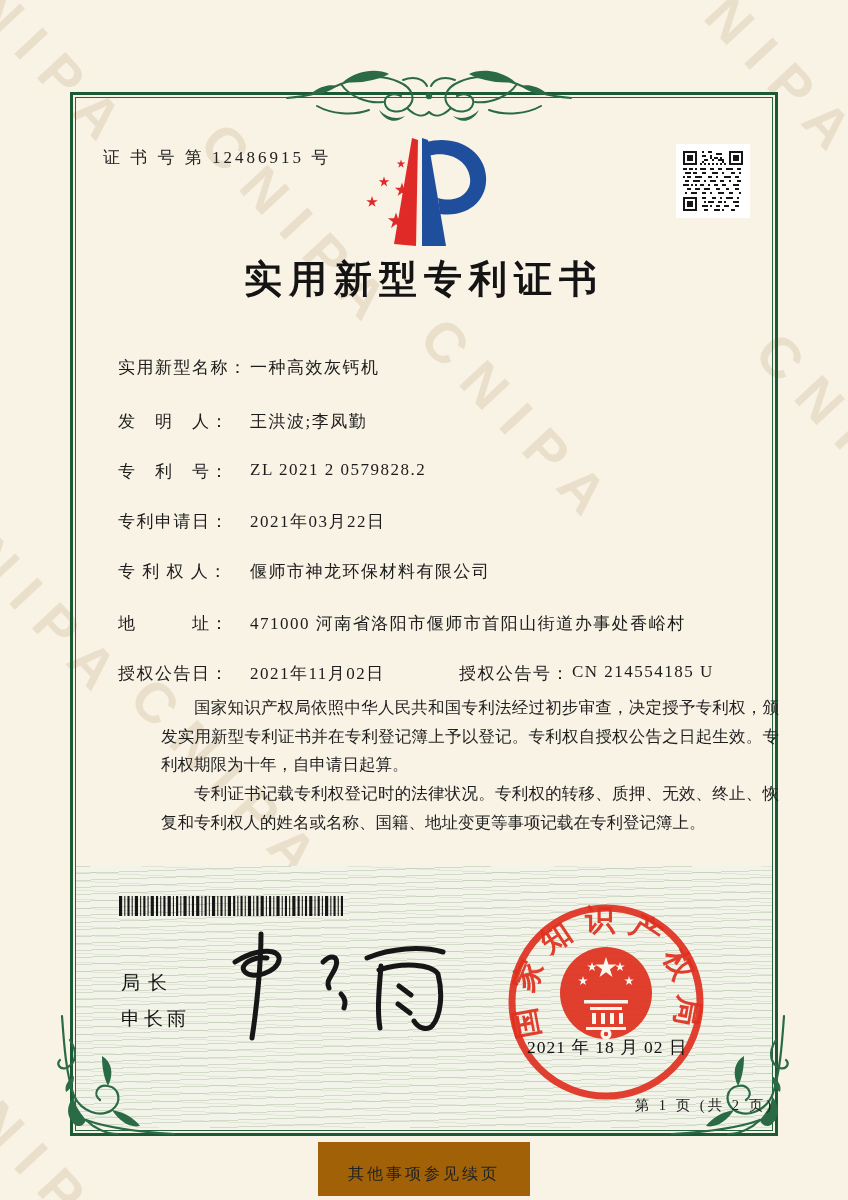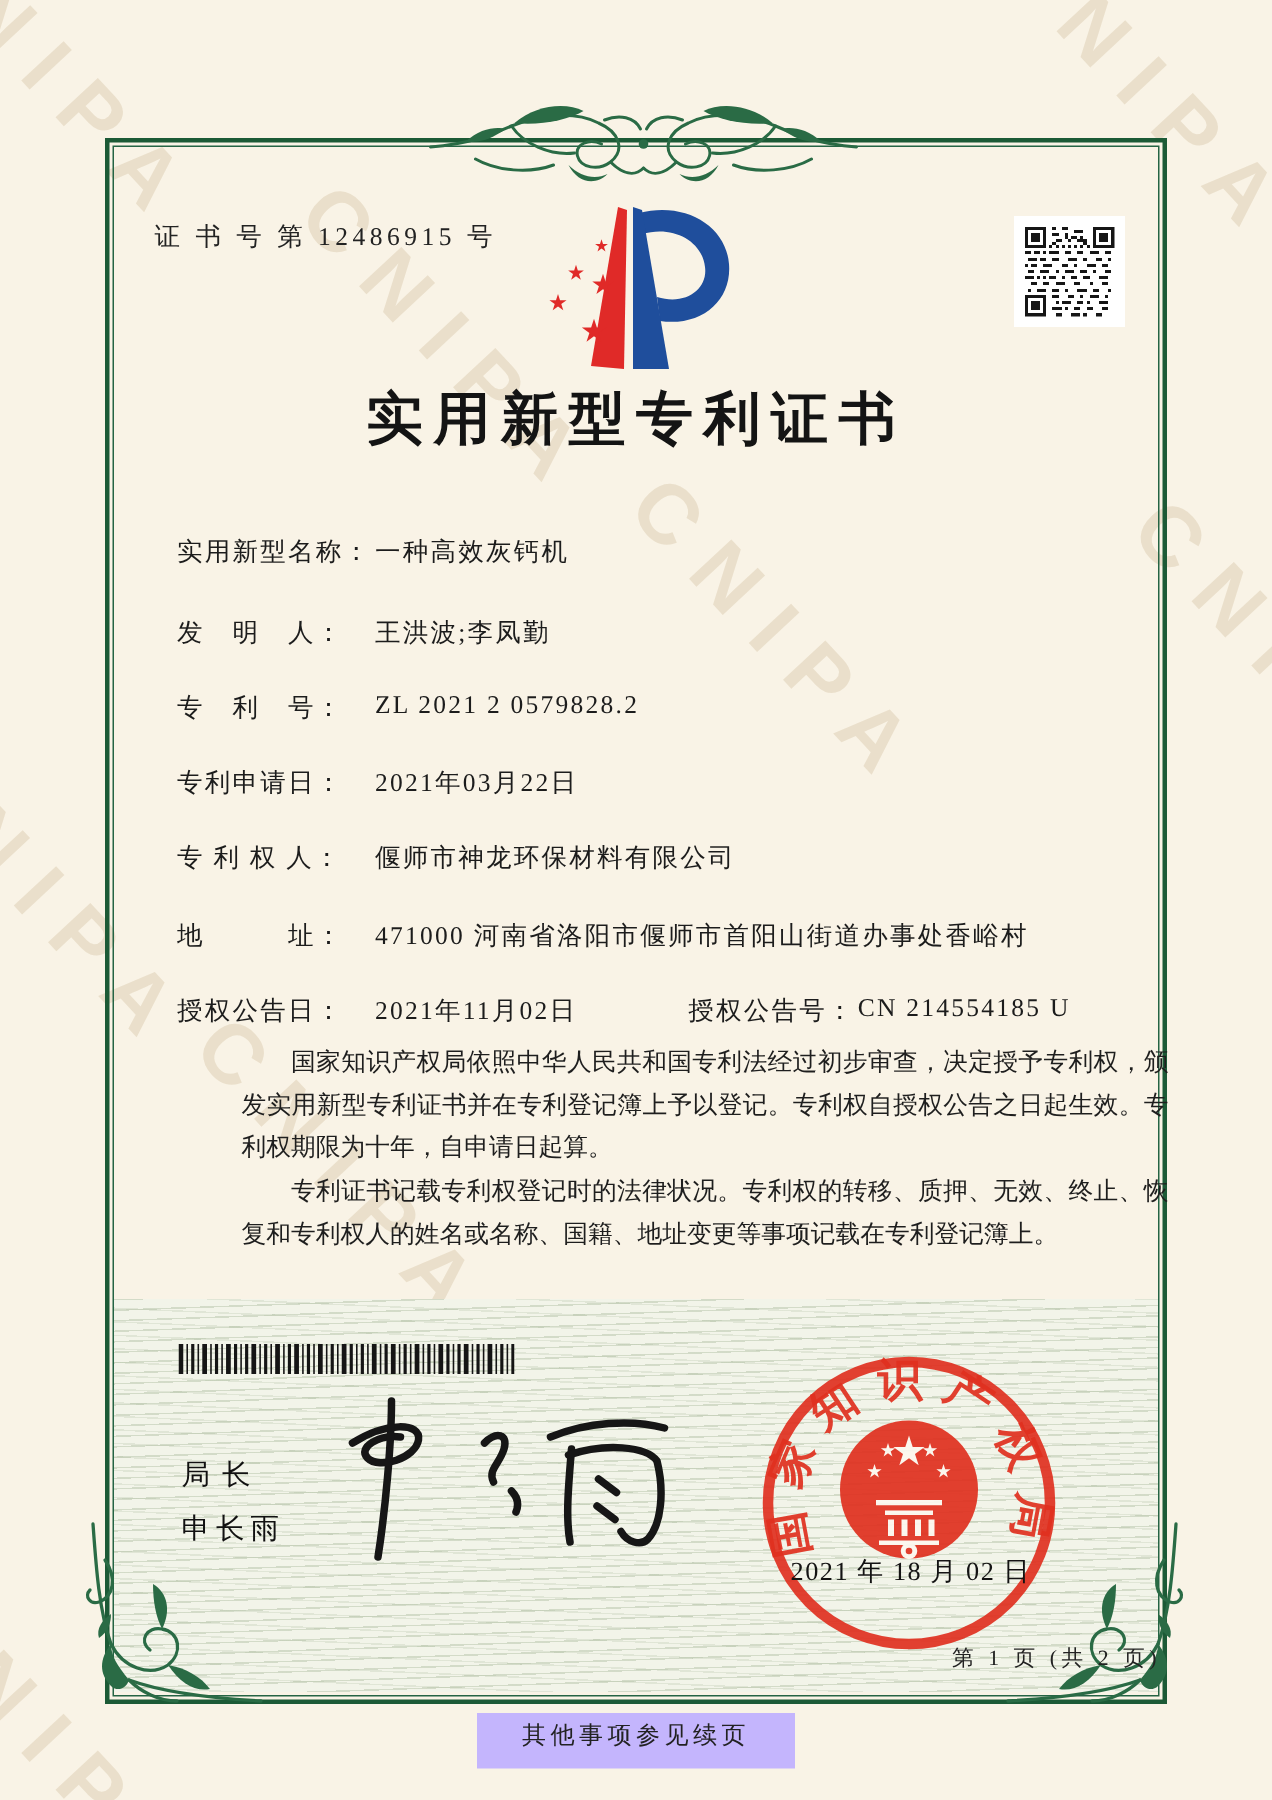--- a/index.html
+++ b/index.html
@@ -44,21 +44,21 @@
                  font-size:19px;letter-spacing:8px;color:#111;}
   .officer-name{position:absolute;left:121px;top:1006px;font-family:"Liberation Sans",sans-serif;
                 font-size:19px;letter-spacing:4px;color:#111;}
   .signature{position:absolute;left:205px;top:928px;}
   .seal{position:absolute;left:500px;top:896px;}
   .seal-date{position:absolute;left:527px;top:1035px;font-size:17.5px;letter-spacing:1px;
              color:#131313;z-index:5;}
   .page-num{position:absolute;left:74px;width:700px;top:1096px;text-align:right;
             font-size:14.5px;letter-spacing:3px;color:#222;}
   .cont-note{position:absolute;left:424px;top:1142px;transform:translateX(-50%);
-             background:#c4b5fd;padding:5px 30px 11px;font-size:16px;letter-spacing:3px;color:#222;}
+             background:#a16207;padding:22px 30px 11px;font-size:16px;letter-spacing:3px;color:#222;}
   
   .orn-top{position:absolute;left:283px;top:66px;}
   .orn-bl{position:absolute;left:52px;top:1014px;}
   .orn-br{position:absolute;left:668px;top:1014px;}
   svg{display:block;}
 </style>
 </head>
 <body>
 
 <div id="page">

